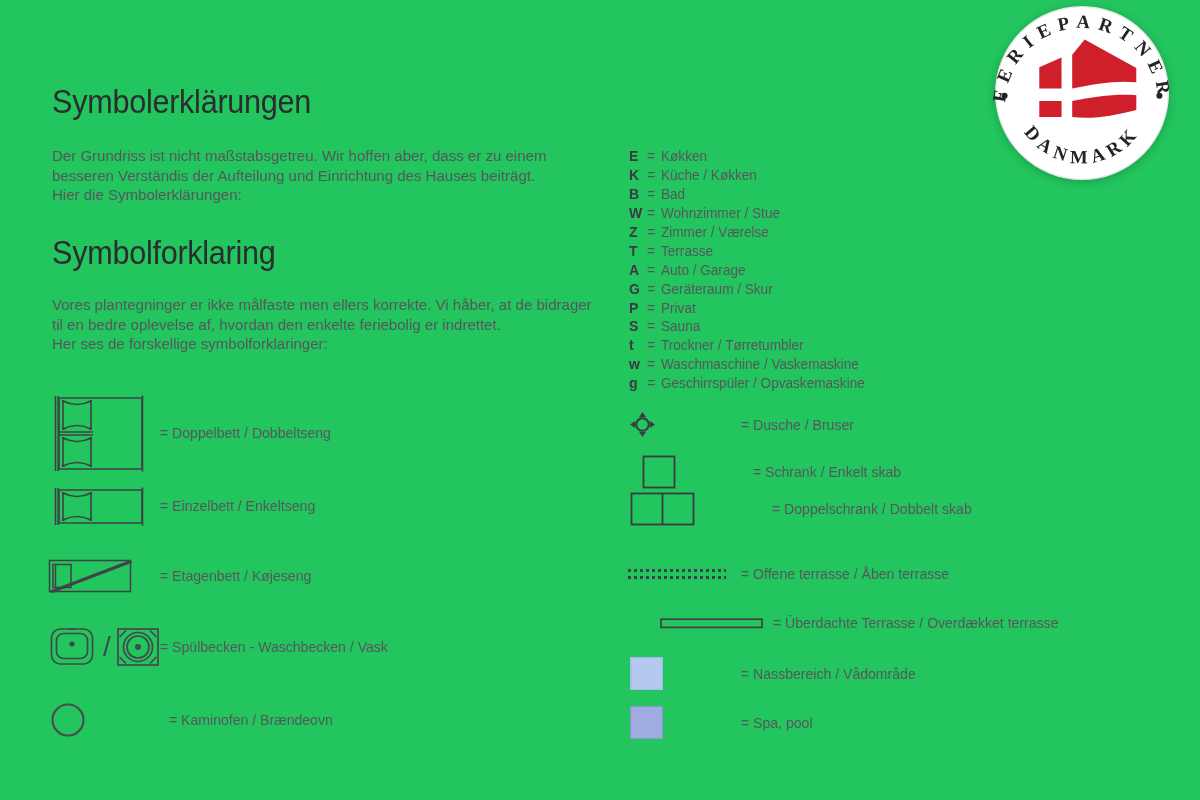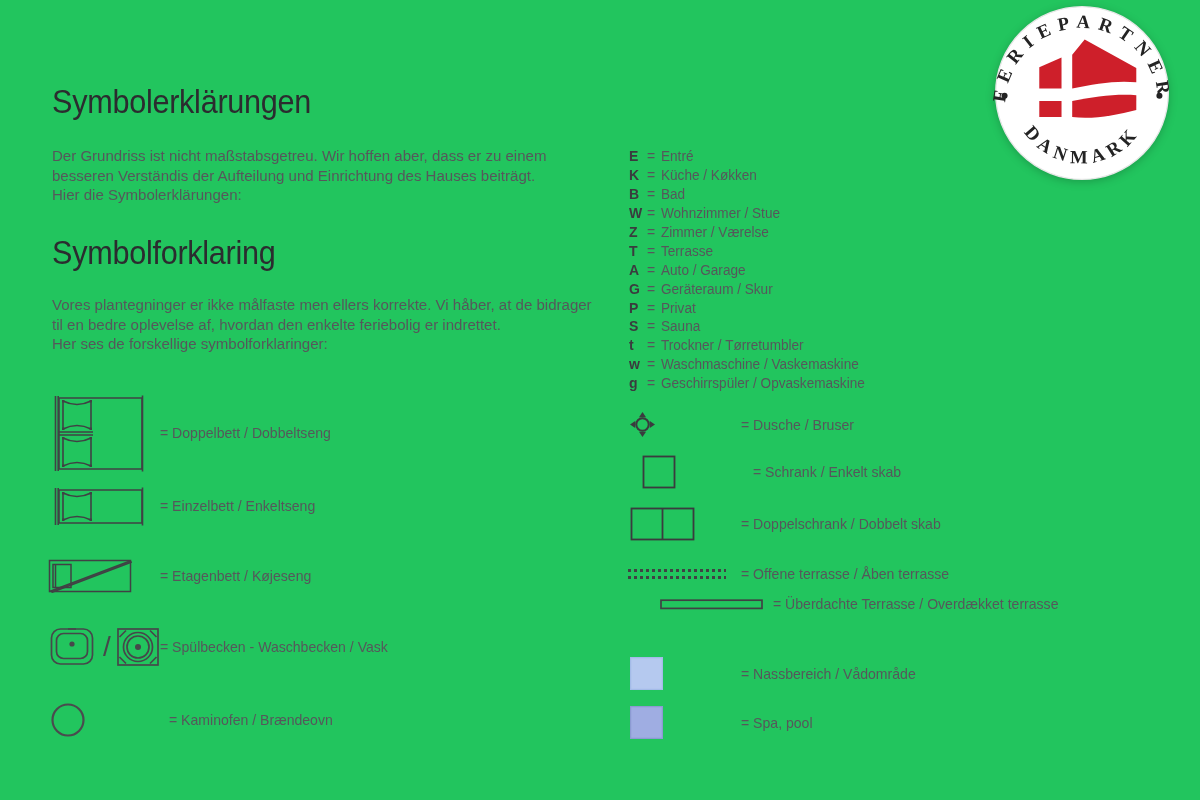--- a/index.html
+++ b/index.html
@@ -46,21 +46,21 @@
   <div class="block" style="left:52px;top:295px;">
     <div class="body-line">Vores plantegninger er ikke målfaste men ellers korrekte. Vi håber, at de bidrager</div>
     <div class="body-line">til en bedre oplevelse af, hvordan den enkelte feriebolig er indrettet.</div>
     <div class="body-line">Her ses de forskellige symbolforklaringer:</div>
   </div>
 
   <div class="abbr">
     <div class="abbr-row">
         <span class="abbr-letter">E</span>
         <span class="abbr-eq">=</span>
-        <span class="abbr-label">Entré</span>
+        <span class="abbr-label">Køkken</span>
       </div>
     <div class="abbr-row">
         <span class="abbr-letter">K</span>
         <span class="abbr-eq">=</span>
         <span class="abbr-label">Küche / Køkken</span>
       </div>
     <div class="abbr-row">
         <span class="abbr-letter">B</span>
         <span class="abbr-eq">=</span>
         <span class="abbr-label">Bad</span>
@@ -224,41 +224,41 @@
 
   <div class="sym-row right" style="left:630px;top:455px;height:34px;margin-left:12px;">
     <div class="sym-cell">
       <svg width="34" height="34" viewBox="0 0 34 34" fill="none" stroke="#3a3b3e" stroke-width="1.8">
         <rect x="1.5" y="1.5" width="31" height="31"></rect>
       </svg>
     </div>
     <div class="sym-label">= Schrank / Enkelt skab</div>
   </div>
 
-  <div class="sym-row right" style="left:630px;top:507px;height:34px;">
+  <div class="sym-row right" style="left:630px;top:492px;height:34px;gap:31px;">
     <div class="sym-cell">
       <svg width="65" height="34" viewBox="0 0 65 34" fill="none" stroke="#3a3b3e" stroke-width="1.8">
         <rect x="1.5" y="1.5" width="62" height="31"></rect>
         <path d="M32.5,1.5 V32.5"></path>
       </svg>
     </div>
     <div class="sym-label">= Doppelschrank / Dobbelt skab</div>
   </div>
 
   <div class="sym-row right" style="left:628px;top:567px;height:14px;">
     <div class="sym-cell" style="width:113px;">
       <svg width="98" height="13" viewBox="0 0 98 13" stroke="#404144">
         <line x1="0" y1="2.4" x2="98" y2="2.4" stroke-width="3" stroke-dasharray="3,3"></line>
         <line x1="0" y1="9.6" x2="98" y2="9.6" stroke-width="3" stroke-dasharray="3,3"></line>
       </svg>
     </div>
     <div class="sym-label">= Offene terrasse / Åben terrasse</div>
   </div>
 
-  <div class="sym-row right" style="left:628px;top:598px;height:12px;padding-left:32px;">
+  <div class="sym-row right" style="left:628px;top:617px;height:12px;padding-left:32px;">
     <div class="sym-cell" style="width:113px;">
       <svg width="103" height="11" viewBox="0 0 103 11" fill="none" stroke="#404144" stroke-width="1.7">
         <rect x="1" y="1.2" width="101" height="8.2"></rect>
       </svg>
     </div>
     <div class="sym-label">= Überdachte Terrasse / Overdækket terrasse</div>
   </div>
 
   <div class="sym-row right" style="left:630px;top:657px;height:33px;">
     <div class="sym-cell">

